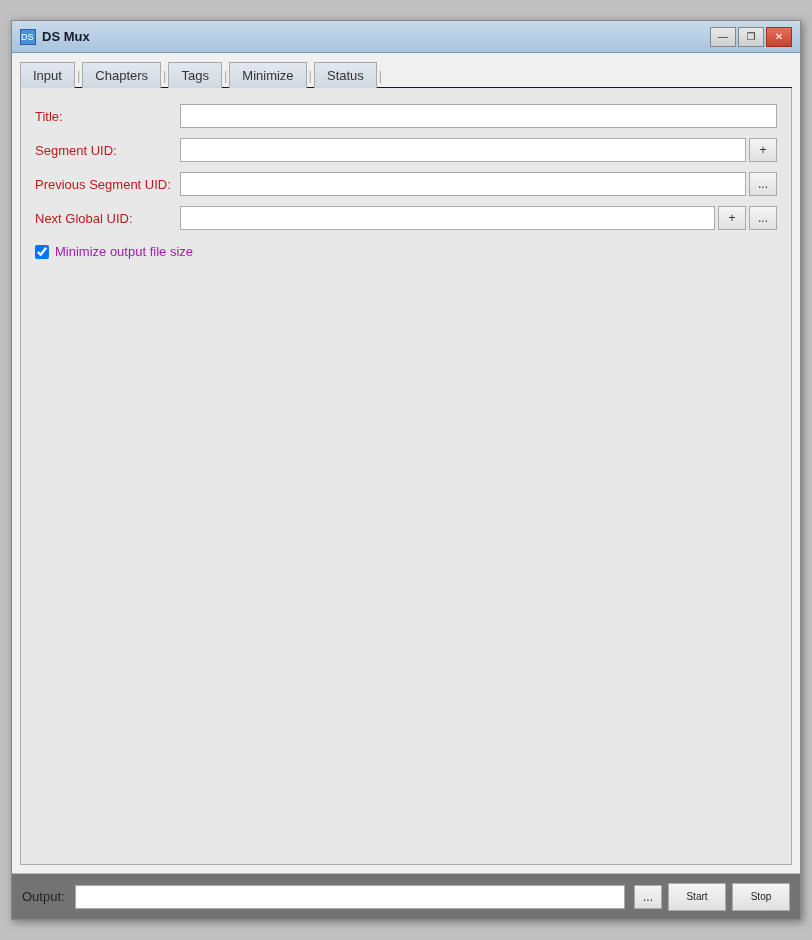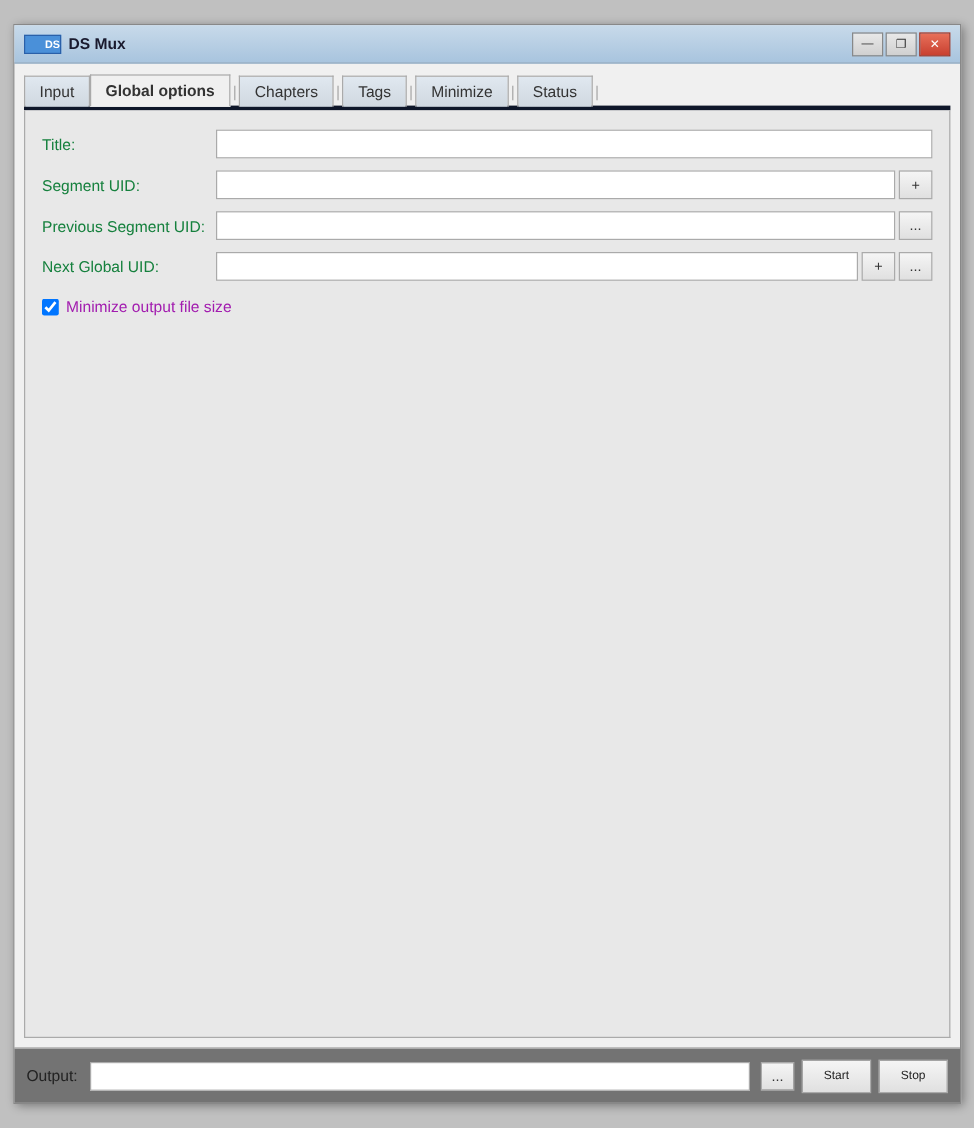--- a/index.html
+++ b/index.html
@@ -34,31 +34,31 @@
       background: linear-gradient(to bottom, #c8daea 0%, #a8c4de 100%);
       height: 32px;
       display: flex;
       align-items: center;
       padding: 0 8px;
       border-bottom: 1px solid #7a9ab8;
       flex-shrink: 0;
     }
 
     .title-bar-icon {
-      width: 31px;
+      width: 16px;
       height: 16px;
       margin-right: 6px;
       background: #4a90d9;
       border: 1px solid #2a60a9;
       display: flex;
       align-items: center;
-      justify-content: flex-end;
+      justify-content: flex-start;
       font-size: 9px;
       color: white;
-      font-weight: bold;
+      font-weight: normal;
     }
 
     .title-bar-text {
       flex: 1;
       font-size: 13px;
       font-weight: bold;
       color: #1a1a2e;
     }
 
     .title-bar-buttons {
@@ -90,21 +90,21 @@
       flex: 1;
       display: flex;
       flex-direction: column;
       padding: 8px;
     }
 
     
     .tab-bar {
       display: flex;
       align-items: flex-end;
-      border-bottom: 4px solid #0f172a;
+      border-bottom: 1px solid #0f172a;
       margin-bottom: 0;
       background: transparent;
     }
 
     .tab {
       padding: 5px 12px;
       border: 1px solid #aaa;
       border-bottom: none;
       cursor: pointer;
       font-size: 13px;
@@ -144,21 +144,21 @@
     
     .form-row {
       display: flex;
       align-items: center;
       margin-bottom: 10px;
     }
 
     .form-label {
       min-width: 145px;
       font-size: 13px;
-      color: #15803d;
+      color: #b91c1c;
     }
 
     .form-input {
       flex: 1;
       height: 24px;
       border: 1px solid #aaa;
       background: white;
       padding: 2px 4px;
       font-size: 12px;
       outline: none;
@@ -253,23 +253,20 @@
       <button class="title-btn close">✕</button>
     </div>
   </div>
 
   <div class="main-content">
 
     <div class="tab-bar">
       <div class="tab">
         <span>Input</span>
       </div>
-      <div class="tab active">
-        <span>Global options</span>
-      </div>
       <span class="tab-separator">|</span>
       <div class="tab">
         <span>Chapters</span>
       </div>
       <span class="tab-separator">|</span>
       <div class="tab">
         <span>Tags</span>
       </div>
       <span class="tab-separator">|</span>
       <div class="tab">

